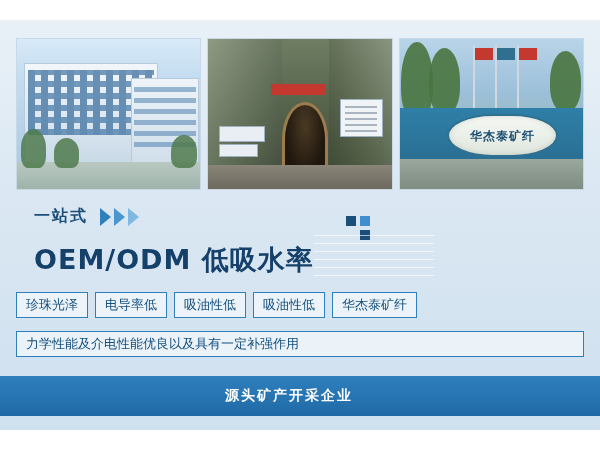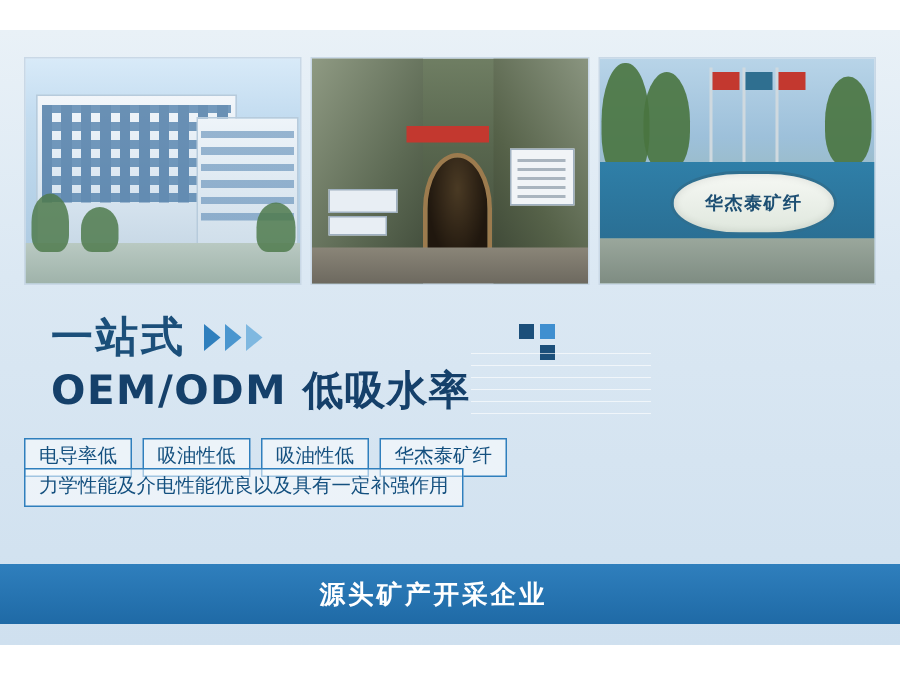--- a/index.html
+++ b/index.html
@@ -155,21 +155,21 @@
   .h-line1 {
     position: absolute;
     left: 18px;
     top: 4px;
     display: flex;
     align-items: center;
     gap: 12px;
   }
   .h-line1 .txt {
     font-family: Liberation Serif, serif;
-    font-size: 28px;
+    font-size: 16px;
     font-weight: bold;
     color: #1b4f7a;
     letter-spacing: 2px;
   }
   .chevrons {
     display: flex;
     gap: 3px;
   }
   .chev {
     width: 0; height: 0;
@@ -224,21 +224,21 @@
   
   .tag-row {
     position: absolute;
     left: 16px;
     width: 568px;
     display: flex;
     gap: 7px;
     justify-content: flex-start;
   }
   .tag-row.r1 { top: 272px; }
-  .tag-row.r2 { top: 292px; }
+  .tag-row.r2 { top: 311px; flex-direction: column; }
   .tag {
     border: 1px solid #2f7fbd;
     color: #14507f;
     background: rgba(255,255,255,.55);
     font-family: "DejaVu Sans", sans-serif;
     font-size: 13px;
     padding: 5px 9px;
     white-space: nowrap;
     line-height: 1.1;
   }
@@ -252,21 +252,21 @@
     width: 600px;
     height: 40px;
     background: linear-gradient(180deg,#2f7fbd 0%, #1f6aa6 100%);
     display: flex;
     align-items: center;
     justify-content: center;
   }
   .bottom-bar .b-text {
     color: #ffffff;
     font-family: "DejaVu Sans", sans-serif;
-    font-size: 17px;
+    font-size: 14px;
     font-weight: bold;
     letter-spacing: 2px;
     white-space: nowrap;
   }
   .bottom-bar .b-gap { display:inline-block; width:22px; }
 </style>
 </head>
 <body>
 
 <div id="banner">
@@ -328,20 +328,21 @@
     <div class="deco" style="left:330px; top:14px; width:26px; height:26px;">
       <span class="sq a"></span>
         <span class="sq b"></span>
         <span class="sq c"></span>
     </div>
     <div class="deco-lines"></div>
 
   </div>
 
   <div class="tag-row r1">
+    <span class="tag">珍珠光泽</span>
     <span class="tag">电导率低</span>
     <span class="tag">吸油性低</span>
     <span class="tag">吸油性低</span>
     <span class="tag">华杰泰矿纤</span>
   </div>
 
   <div class="tag-row r2">
     <span class="tag wide">力学性能及介电性能优良以及具有一定补强作用</span>
   </div>
 

